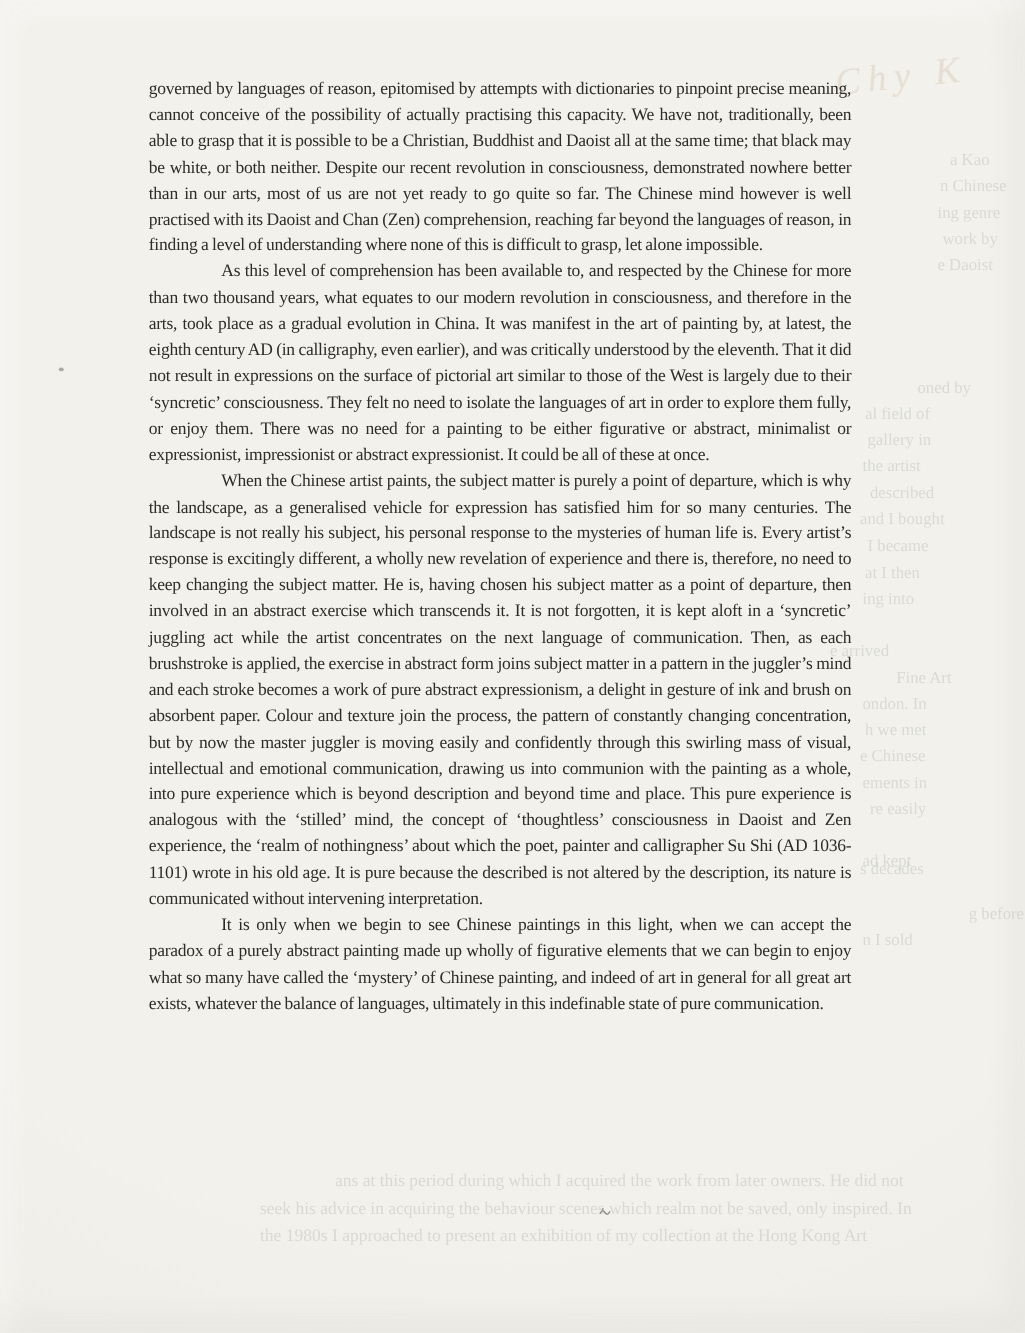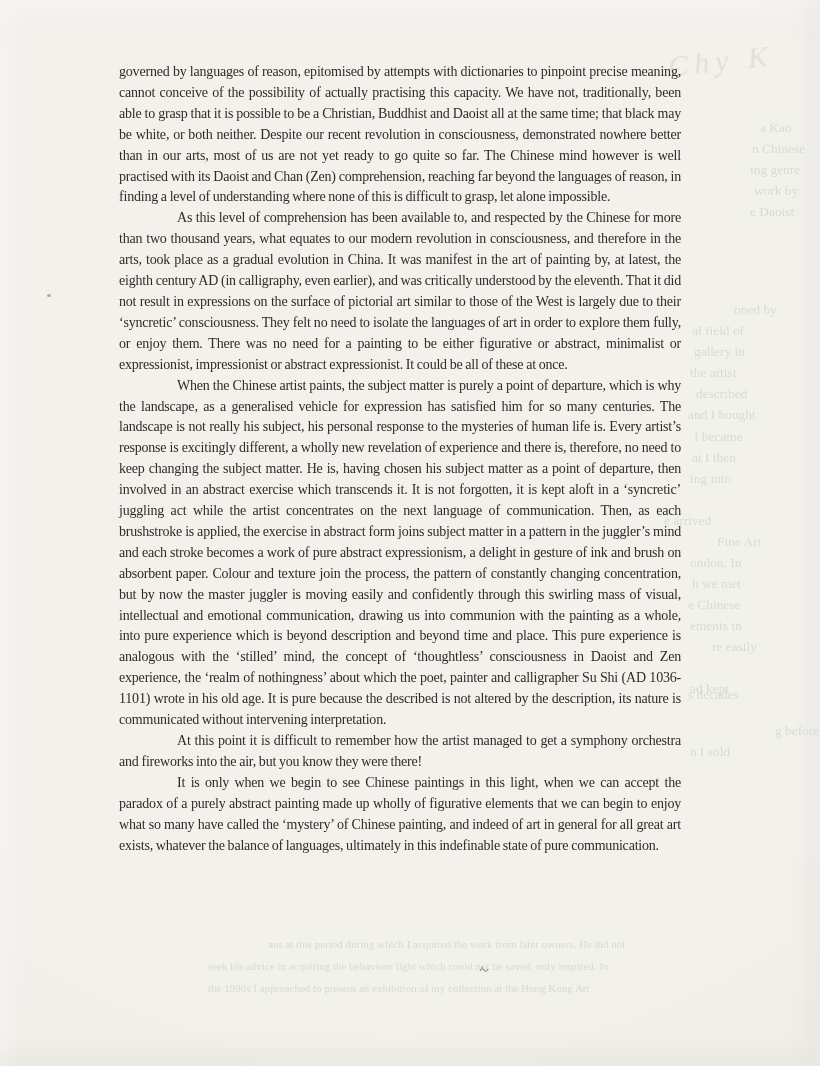--- a/index.html
+++ b/index.html
@@ -39,21 +39,21 @@
     font-size: 13.4px;
     line-height: 20px;
     opacity: 0.55;
     filter: blur(0.4px);
     white-space: nowrap;
     pointer-events: none;
   }
   .ghost-bottom {
     position: absolute;
     color: #c6ccc1;
-    font-size: 11px;
+    font-size: 14px;
     opacity: 0.6;
     filter: blur(0.45px);
     white-space: nowrap;
     pointer-events: none;
     font-family: Liberation Serif, serif;
   }
   .ghost-handwriting {
     position: absolute;
     left: 668px; top: 44px;
     font-style: italic;
@@ -102,35 +102,34 @@
   <div class="ghost-frag" style="left:688px; top:405px;">and I bought</div>
   <div class="ghost-frag" style="left:694px; top:427px;">I became</div>
   <div class="ghost-frag" style="left:692px; top:448px;">at I then</div>
   <div class="ghost-frag" style="left:690px; top:469px;">ing into</div>
   <div class="ghost-frag" style="left:664px; top:511px;">e arrived</div>
   <div class="ghost-frag" style="left:694px; top:532px;margin-left:23px;">Fine Art</div>
   <div class="ghost-frag" style="left:690px; top:553px;">ondon. In</div>
   <div class="ghost-frag" style="left:692px; top:574px;">h we met</div>
   <div class="ghost-frag" style="left:688px; top:595px;">e Chinese</div>
   <div class="ghost-frag" style="left:690px; top:616px;">ements in</div>
-  <div class="ghost-frag" style="left:712px; top:637px;">re easily</div>
+  <div class="ghost-frag" style="left:696px; top:637px;">re easily</div>
   <div class="ghost-frag" style="left:688px; top:658px;margin-top:27px;">s decades</div>
   <div class="ghost-frag" style="left:690px; top:679px;">ad kept</div>
   <div class="ghost-frag" style="left:730px; top:721px;margin-left:45px;">g before</div>
   <div class="ghost-frag" style="left:690px; top:742px;">n I sold</div>
 
   <div class="ghost-bottom" style="left:268px; top:938px;">ans at this period during which I acquired the work from later owners. He did not</div>
-  <div class="ghost-bottom" style="left:208px; top:960px;">seek his advice in acquiring the behaviour light which could not be saved, only inspired. In</div>
+  <div class="ghost-bottom" style="left:208px; top:960px;">seek his advice in acquiring the behaviour scenes which realm not be saved, only inspired. In</div>
   <div class="ghost-bottom" style="left:208px; top:982px;">the 1980s I approached to present an exhibition of my collection at the Hong Kong Art</div>
 
   <div class="body-text">
     <p class="no-indent">governed by languages of reason, epitomised by attempts with dictionaries to pinpoint precise meaning, cannot conceive of the possibility of actually practising this capacity. We have not, traditionally, been able to grasp that it is possible to be a Christian, Buddhist and Daoist all at the same time; that black may be white, or both neither. Despite our recent revolution in consciousness, demonstrated nowhere better than in our arts, most of us are not yet ready to go quite so far. The Chinese mind however is well practised with its Daoist and Chan (Zen) comprehension, reaching far beyond the languages of reason, in finding a level of understanding where none of this is difficult to grasp, let alone impossible.</p>
     <p>As this level of comprehension has been available to, and respected by the Chinese for more than two thousand years, what equates to our modern revolution in consciousness, and therefore in the arts, took place as a gradual evolution in China. It was manifest in the art of painting by, at latest, the eighth century AD (in calligraphy, even earlier), and was critically understood by the eleventh. That it did not result in expressions on the surface of pictorial art similar to those of the West is largely due to their ‘syncretic’ consciousness. They felt no need to isolate the languages of art in order to explore them fully, or enjoy them. There was no need for a painting to be either figurative or abstract, minimalist or expressionist, impressionist or abstract expressionist. It could be all of these at once.</p>
     <p>When the Chinese artist paints, the subject matter is purely a point of departure, which is why the landscape, as a generalised vehicle for expression has satisfied him for so many centuries. The landscape is not really his subject, his personal response to the mysteries of human life is. Every artist’s response is excitingly different, a wholly new revelation of experience and there is, therefore, no need to keep changing the subject matter. He is, having chosen his subject matter as a point of departure, then involved in an abstract exercise which transcends it. It is not forgotten, it is kept aloft in a ‘syncretic’ juggling act while the artist concentrates on the next language of communication. Then, as each brushstroke is applied, the exercise in abstract form joins subject matter in a pattern in the juggler’s mind and each stroke becomes a work of pure abstract expressionism, a delight in gesture of ink and brush on absorbent paper. Colour and texture join the process, the pattern of constantly changing concentration, but by now the master juggler is moving easily and confidently through this swirling mass of visual, intellectual and emotional communication, drawing us into communion with the painting as a whole, into pure experience which is beyond description and beyond time and place. This pure experience is analogous with the ‘stilled’ mind, the concept of ‘thoughtless’ consciousness in Daoist and Zen experience, the ‘realm of nothingness’ about which the poet, painter and calligrapher Su Shi (AD 1036-1101) wrote in his old age. It is pure because the described is not altered by the description, its nature is communicated without intervening interpretation.</p>
-    <p>At this point it is difficult to remember how the artist managed to get a symphony orchestra and fireworks into the air, but you know they were there!</p>
     <p>It is only when we begin to see Chinese paintings in this light, when we can accept the paradox of a purely abstract painting made up wholly of figurative elements that we can begin to enjoy what so many have called the ‘mystery’ of Chinese painting, and indeed of art in general for all great art exists, whatever the balance of languages, ultimately in this indefinable state of pure communication.</p>
   </div>
 
   <div class="speck"></div>
   <svg class="ink-mark" viewBox="0 0 12 12" aria-hidden="true">
     <path d="M2 8 Q4 4 6 7 T10 6" stroke="#55544c" stroke-width="1.1" fill="none" opacity="0.8"></path>
     <circle cx="4.2" cy="4.2" r="0.8" fill="#55544c" opacity="0.7"></circle>
   </svg>
 
 </div>

